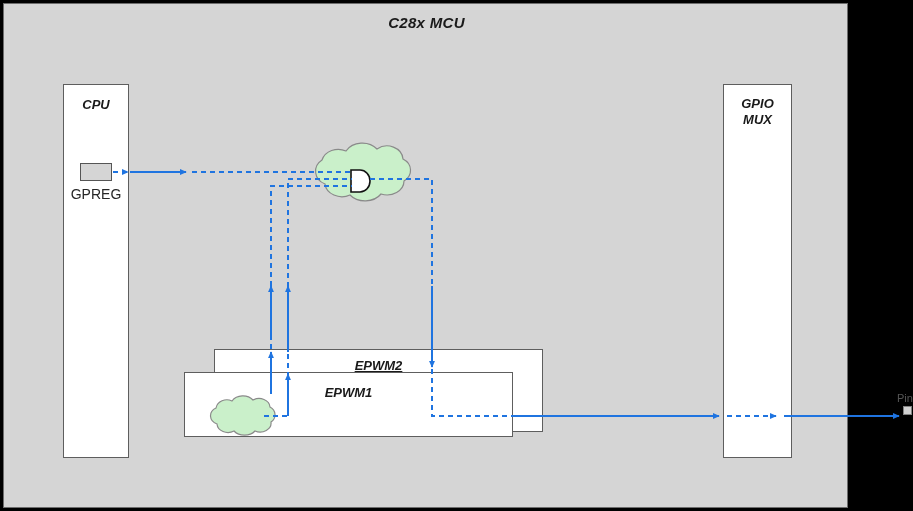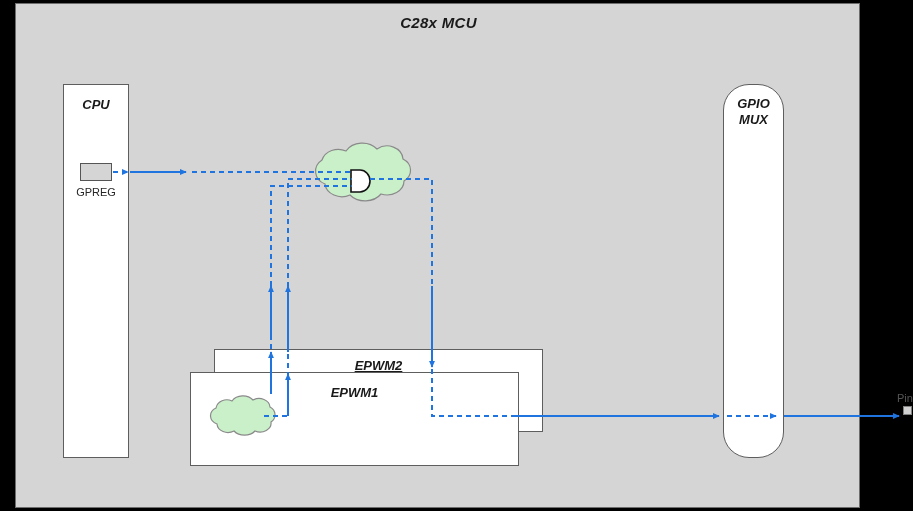--- a/index.html
+++ b/index.html
@@ -6,58 +6,58 @@
   #stage{
     position:relative;
     width:913px;height:511px;
     background:#000;
     font-family:"Liberation Sans", sans-serif;
     overflow:hidden;
   }
   
   #mcu-panel{
     position:absolute;left:3px;top:3px;width:845px;height:505px;
-    background:#d5d5d5;border:1px solid #6d6d6d;box-sizing:border-box;margin-left:12px;
+    background:#d5d5d5;border:1px solid #6d6d6d;box-sizing:border-box;
   }
   #mcu-title{
     position:absolute;left:0;top:10px;width:845px;
     text-align:center;font-style:italic;font-weight:bold;
     font-size:15px;color:#1a1a1a;letter-spacing:.3px;
   }
   
   .blk{
     position:absolute;background:#ffffff;
     border:1.5px solid #5e5e5e;box-sizing:border-box;
   }
   .blk-title{
     position:absolute;left:0;width:100%;text-align:center;
     font-style:italic;font-weight:bold;font-size:13px;color:#1a1a1a;
     line-height:1.25;
   }
   
   #cpu-block   {left:63px; top:84px;  width:66px;  height:374px; z-index:5;}
   #clb1-block  {left:190px;top:84px;  width:328px;height:204px; z-index:5;}
-  #gpio-block  {left:723px;top:84px;  width:61px; height:374px; z-index:5;border-radius:26px;}
+  #gpio-block  {left:723px;top:84px;  width:69px; height:374px; z-index:5;}
   #epwm2-block {left:214px;top:349px; width:329px;height:83px;  z-index:4;}
-  #epwm1-block {left:190px;top:372px; width:329px;height:94px;  z-index:6;}
+  #epwm1-block {left:184px;top:372px; width:329px;height:65px;  z-index:6;}
 
   #cpu-block   .blk-title{top:12px;}
   #clb1-block  .blk-title{top:13px;}
   #gpio-block  .blk-title{top:11px;}
   #epwm2-block .blk-title{top:8px;text-decoration:underline;}
   #epwm1-block .blk-title{top:12px;}
 
   
   #gpreg{
     position:absolute;left:80px;top:163px;width:32px;height:18px;
     background:#d5d5d5;border:1.5px solid #555;box-sizing:border-box;z-index:7;
   }
   #gpreg-label{
     position:absolute;left:63px;top:186px;width:66px;text-align:center;
-    font-size:11px;color:#262626;z-index:7;
+    font-size:14px;color:#262626;z-index:7;
   }
   
   #pin-pad{
     position:absolute;left:903px;top:406px;width:9px;height:9px;
     background:#d0d0d0;border:1px solid #808080;box-sizing:border-box;z-index:8;
   }
   #pin-label{
     position:absolute;left:897px;top:392px;
     font-size:11px;color:#555;white-space:nowrap;z-index:8;
   }

